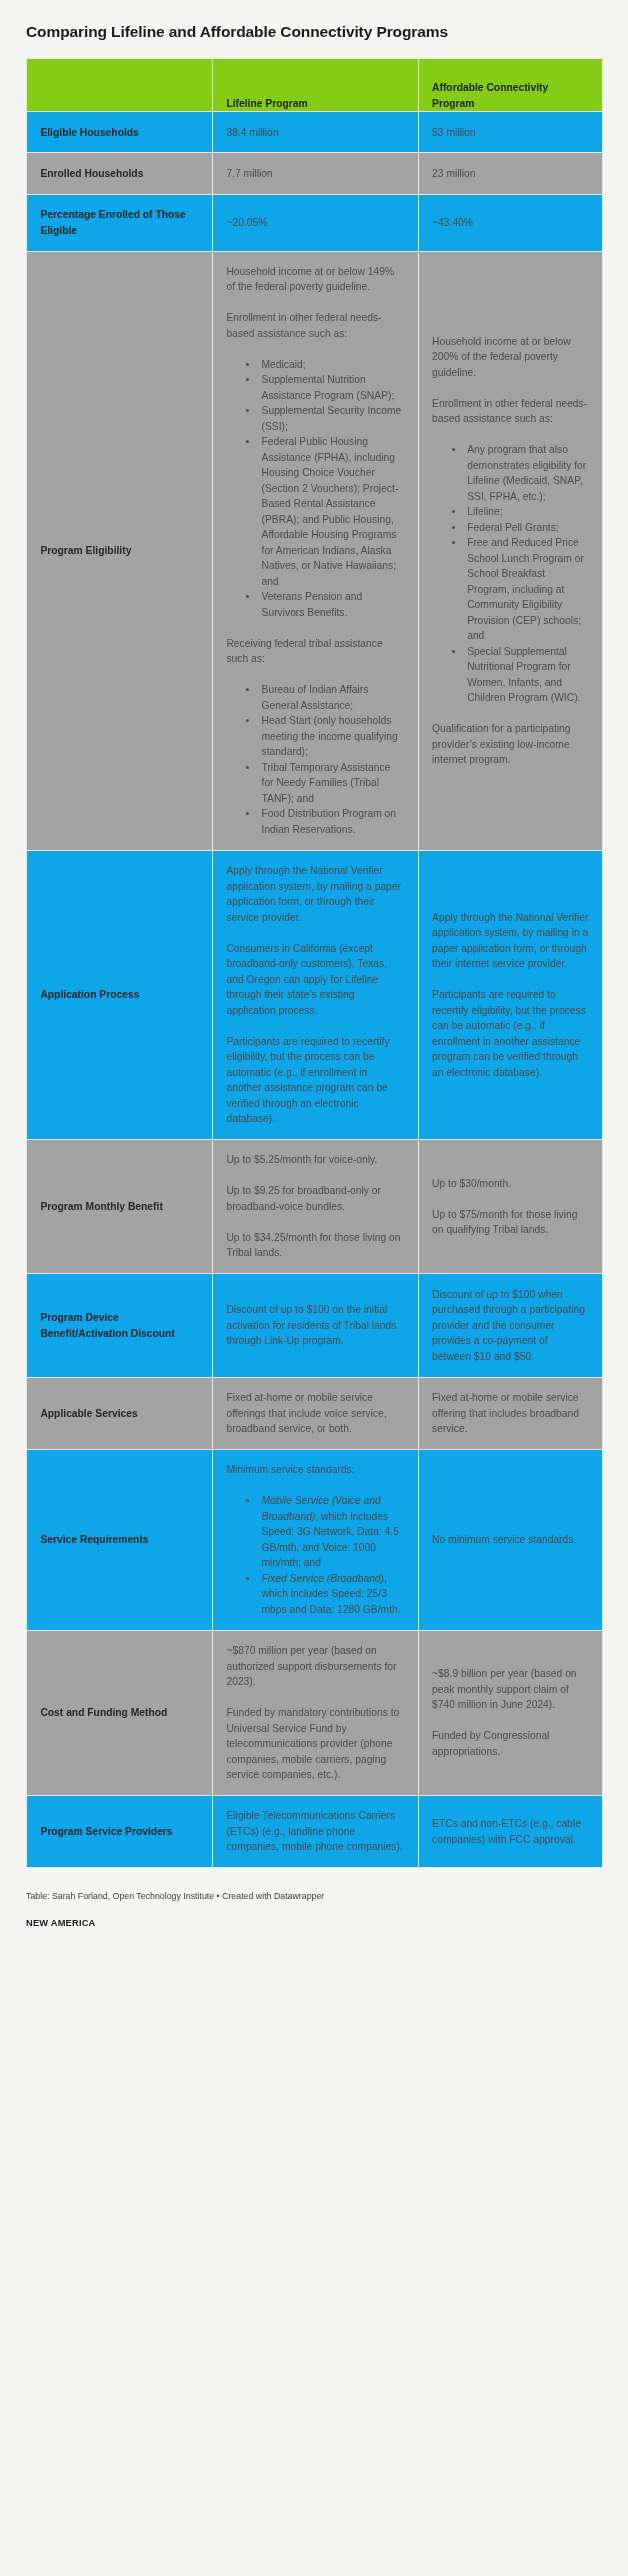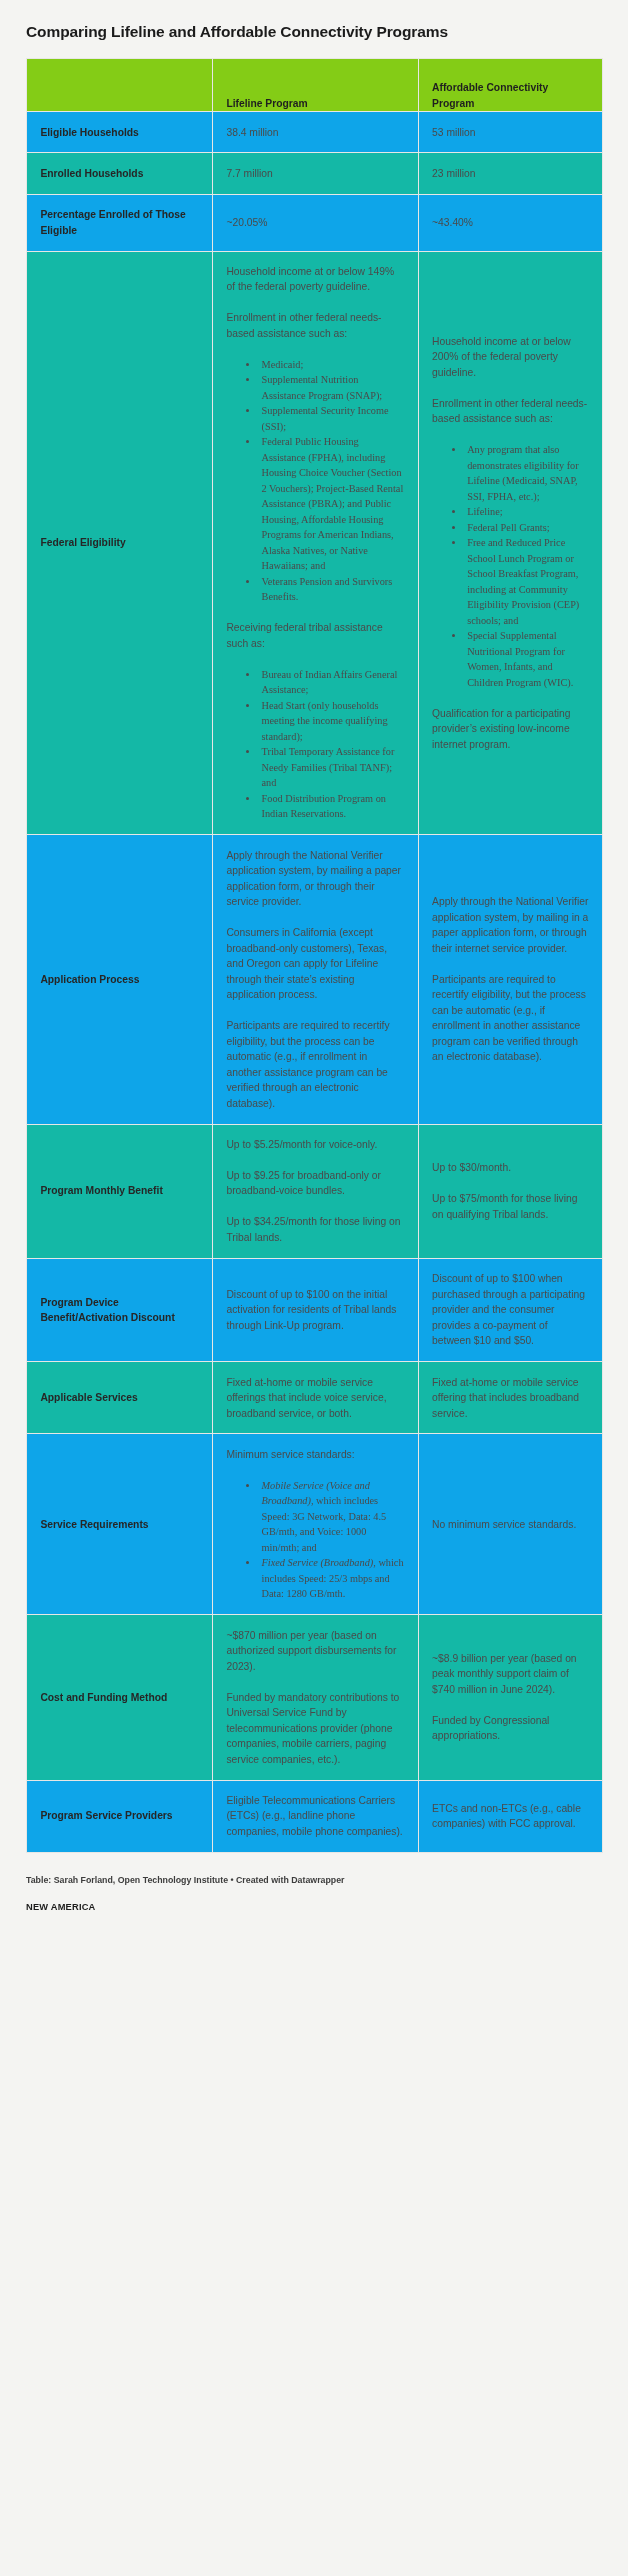--- a/index.html
+++ b/index.html
@@ -49,40 +49,38 @@
     padding-bottom: 0;
     font-weight: 700;
     color: #1f1f1f;
     background: #84cc16;
   }
   td.rowlabel {
     font-weight: 700;
     color: #262626;
   }
   tr.stripe td { background: #0ea5e9; }
-  tr.plain td { background: #14b8a6; }
+  tr.plain td { background: #a3a3a3; }
 
   td p { margin: 0 0 15.5px 0; }
   td p:last-child { margin-bottom: 0; }
   td ul {
     margin: 0 0 15.5px 0;
     padding: 0 0 0 33px;
     list-style: disc outside;
-    font-family: Liberation Serif, serif;
   }
   td ul:last-child { margin-bottom: 0; }
   td li { margin: 0; padding-left: 2.1px; }
   td em { font-style: italic; }
 
   .credit {
     margin: 21.6px 0 0 0;
     font-size: 8.8px;
     line-height: 12.4px;
     color: #3d3d3d;
-    font-weight: bold;
   }
   .brand {
     margin: 15.5px 0 0 0;
     font-size: 9.3px;
     font-weight: 700;
     letter-spacing: 0.2px;
     color: #1d1d1d;
   }
 </style>
 </head>
@@ -119,21 +117,21 @@
         <td>23 million</td>
       </tr>
 
       <tr class="stripe">
         <td class="rowlabel">Percentage Enrolled of Those Eligible</td>
         <td>~20.05%</td>
         <td>~43.40%</td>
       </tr>
 
       <tr class="plain">
-        <td class="rowlabel">Federal Eligibility</td>
+        <td class="rowlabel">Program Eligibility</td>
         <td>
           <p>Household income at or below 149% of the federal poverty guideline.</p>
           <p>Enrollment in other federal needs-based assistance such as:</p>
           <ul>
             <li>Medicaid;</li>
             <li>Supplemental Nutrition Assistance Program (SNAP);</li>
             <li>Supplemental Security Income (SSI);</li>
             <li>Federal Public Housing Assistance (FPHA), including Housing Choice Voucher (Section 2 Vouchers); Project-Based Rental Assistance (PBRA); and Public Housing, Affordable Housing Programs for American Indians, Alaska Natives, or Native Hawaiians; and</li>
             <li>Veterans Pension and Survivors Benefits.</li>
           </ul>

